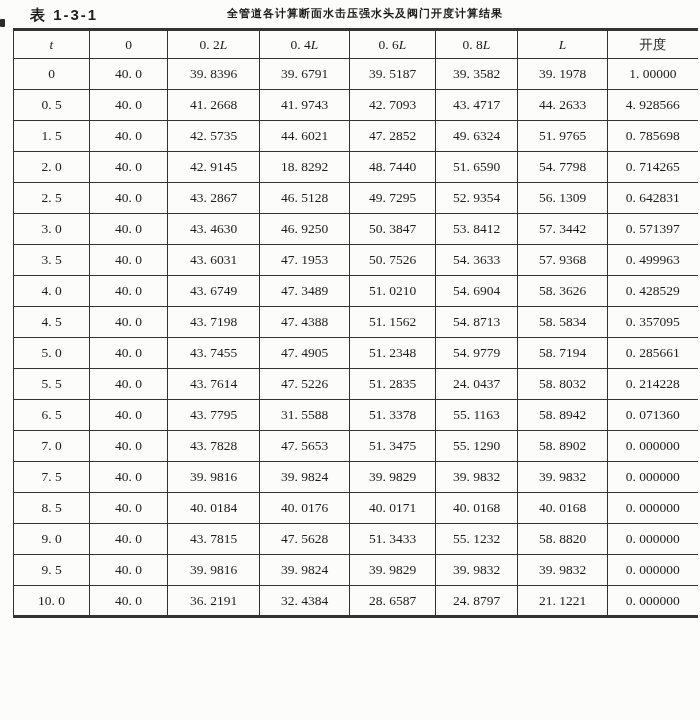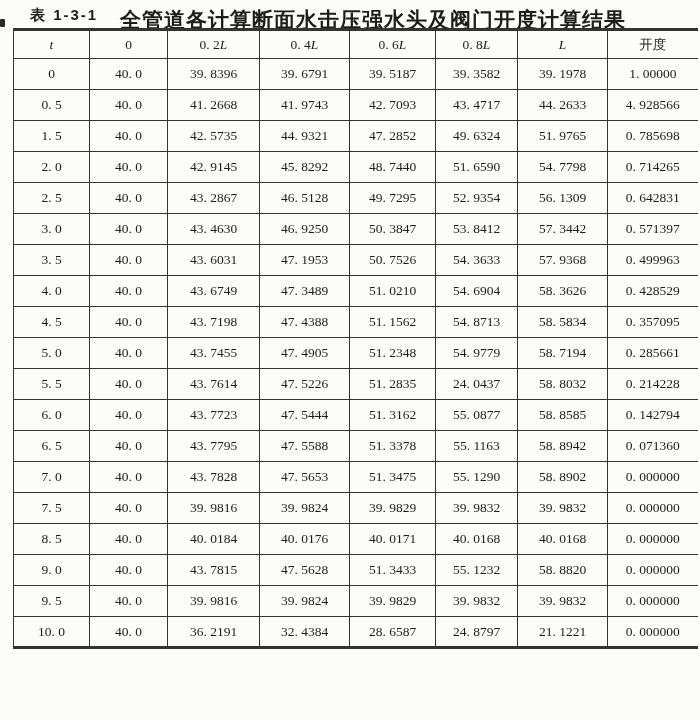--- a/index.html
+++ b/index.html
@@ -23,21 +23,21 @@
   .title-row{
     position:absolute;top:6px;left:0;width:700px;height:22px;
   }
   .table-no{
     position:absolute;left:30px;top:0;
     font-weight:bold;font-size:15px;letter-spacing:2px;
     font-family:"Liberation Sans","DejaVu Sans",sans-serif;
   }
   .caption{
     position:absolute;left:120px;right:90px;top:0;
-    text-align:center;font-weight:bold;font-size:21px;letter-spacing:1px;
+    text-align:center;font-weight:bold;font-size:11px;letter-spacing:1px;
     font-family:"Liberation Sans","DejaVu Sans",sans-serif;
     white-space:nowrap;
   }
   table.calc{
     position:absolute;left:13px;top:28px;
     width:684px;
     border-collapse:collapse;table-layout:fixed;
     border-top:3px solid var(--line);
     border-bottom:3px solid var(--line);
     border-left:1px solid var(--line);
@@ -111,31 +111,31 @@
           <td>41. 9743</td>
           <td>42. 7093</td>
           <td>43. 4717</td>
           <td>44. 2633</td>
           <td>4. 928566</td>
         </tr>
         <tr>
           <td>1. 5</td>
           <td>40. 0</td>
           <td>42. 5735</td>
-          <td>44. 9321</td>
+          <td>44. 6021</td>
           <td>47. 2852</td>
           <td>49. 6324</td>
           <td>51. 9765</td>
           <td>0. 785698</td>
         </tr>
         <tr>
           <td>2. 0</td>
           <td>40. 0</td>
           <td>42. 9145</td>
-          <td>45. 8292</td>
+          <td>18. 8292</td>
           <td>48. 7440</td>
           <td>51. 6590</td>
           <td>54. 7798</td>
           <td>0. 714265</td>
         </tr>
         <tr>
           <td>2. 5</td>
           <td>40. 0</td>
           <td>43. 2867</td>
           <td>46. 5128</td>
@@ -198,34 +198,24 @@
           <td>5. 5</td>
           <td>40. 0</td>
           <td>43. 7614</td>
           <td>47. 5226</td>
           <td>51. 2835</td>
           <td>24. 0437</td>
           <td>58. 8032</td>
           <td>0. 214228</td>
         </tr>
         <tr>
-          <td>6. 0</td>
-          <td>40. 0</td>
-          <td>43. 7723</td>
-          <td>47. 5444</td>
-          <td>51. 3162</td>
-          <td>55. 0877</td>
-          <td>58. 8585</td>
-          <td>0. 142794</td>
-        </tr>
-        <tr>
           <td>6. 5</td>
           <td>40. 0</td>
           <td>43. 7795</td>
-          <td>47. 5588</td>
+          <td>31. 5588</td>
           <td>51. 3378</td>
           <td>55. 1163</td>
           <td>58. 8942</td>
           <td>0. 071360</td>
         </tr>
         <tr>
           <td>7. 0</td>
           <td>40. 0</td>
           <td>43. 7828</td>
           <td>47. 5653</td>

